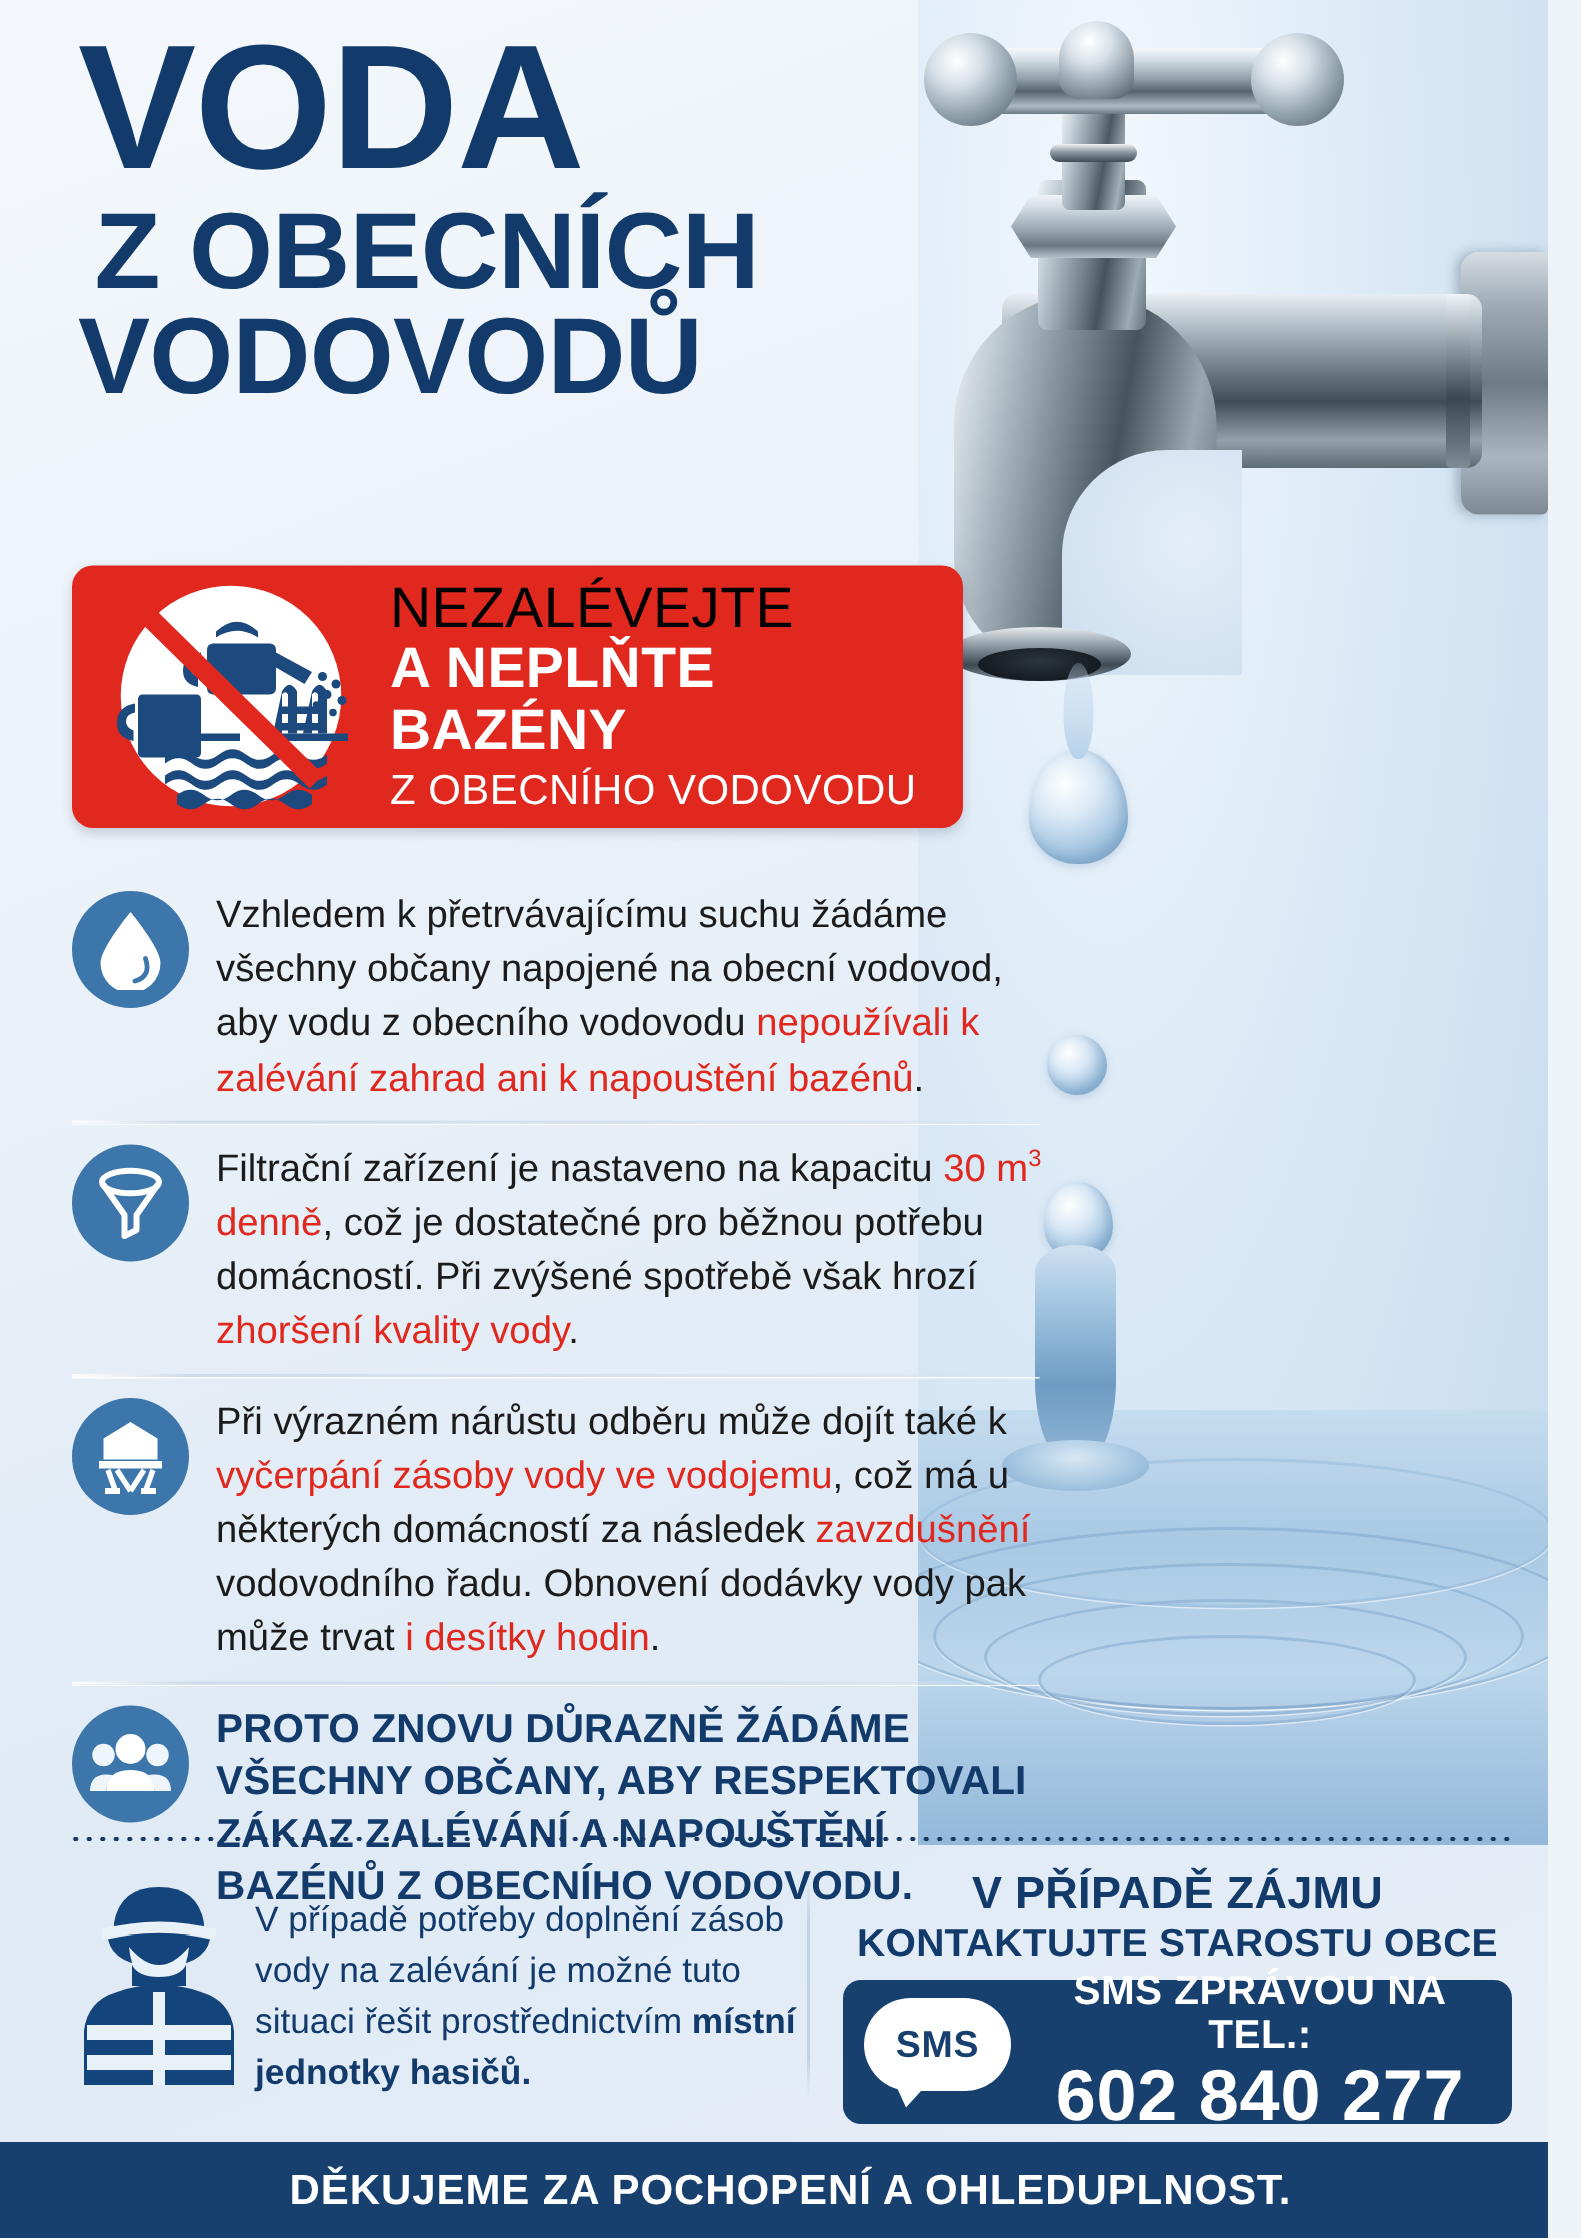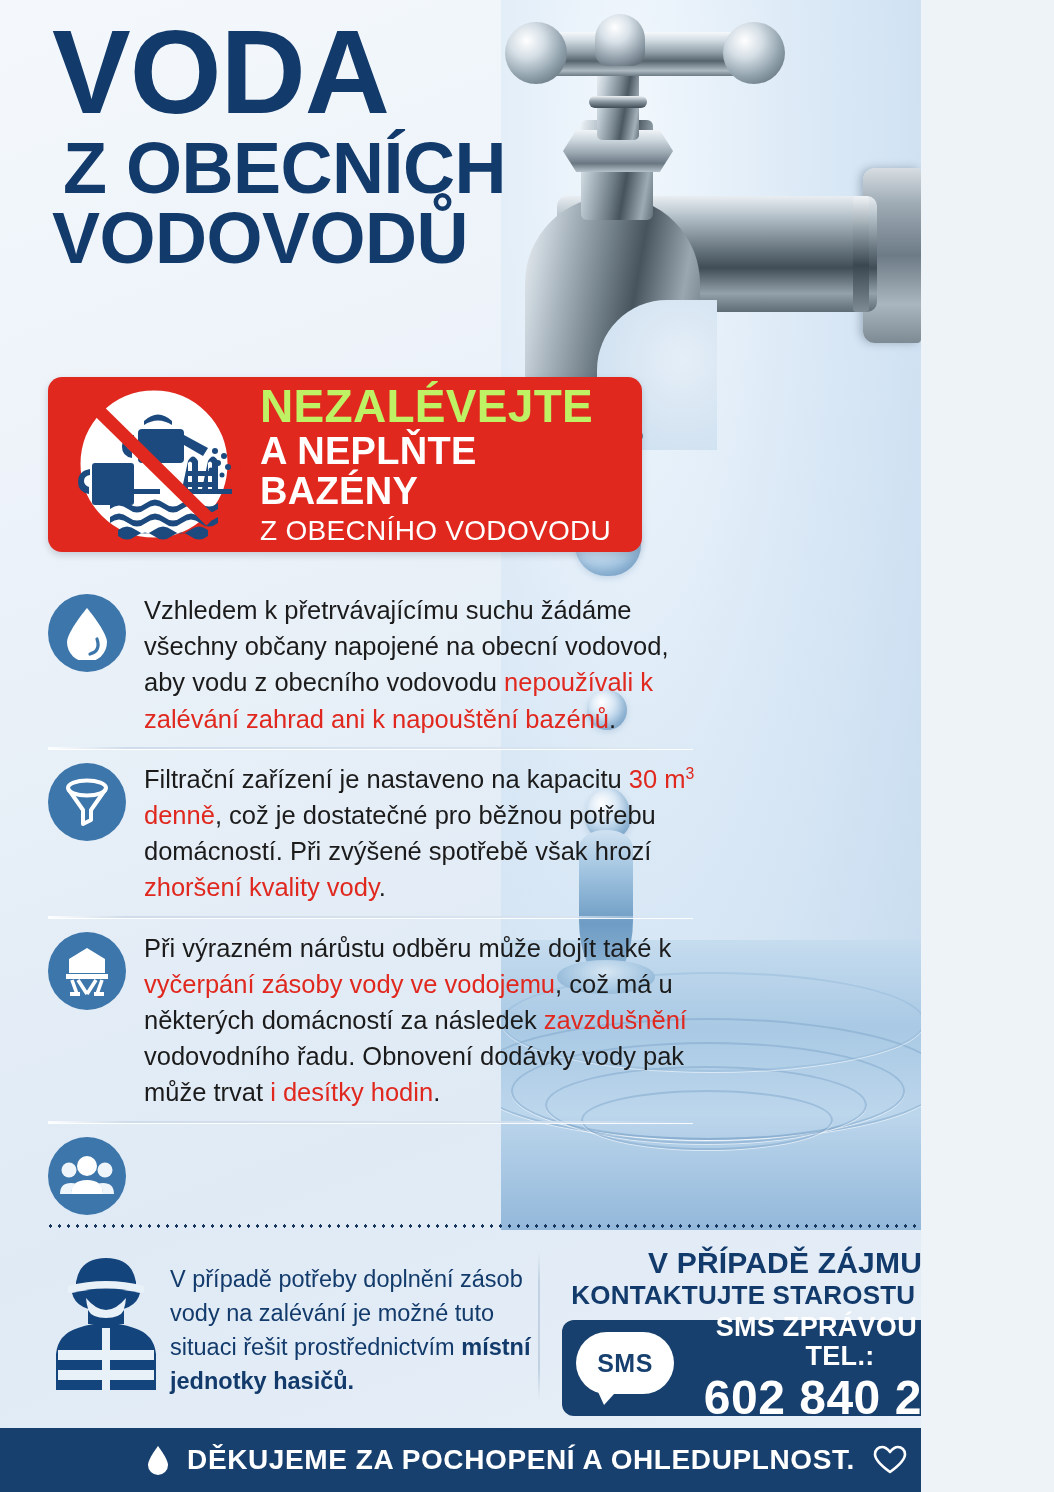--- a/index.html
+++ b/index.html
@@ -3,21 +3,21 @@
 <meta charset="utf-8">
 <style>
   html,body{margin:0;padding:0;}
   body{
     width:1054px;height:1492px;
     font-family:"Liberation Sans", sans-serif;
     background:#eef3f8;
     overflow:hidden;
   }
   #poster{
-    position:relative;width:921px;height:1492px;
+    position:relative;width:1032px;height:1492px;
     background:linear-gradient(160deg,#f4f8fc 0%,#eaf1f8 35%,#dfeaf5 70%,#e8eff7 100%);
     overflow:hidden;
   }
 
   
   .photo{
     position:absolute;right:0;top:0;width:420px;height:1230px;
     background:linear-gradient(180deg,#dceaf7 0%,#cfe1f2 28%,#e2edf8 48%,#cfe0f1 70%,#b9d2e8 100%);
     overflow:hidden;
   }
@@ -143,21 +143,21 @@
   }
 
   
   .banner{
     position:absolute;left:48px;top:377px;width:594px;height:175px;
     background:#e0281f;border-radius:14px;display:flex;align-items:center;
     box-shadow:0 3px 7px rgba(60,70,90,.22);
   }
   .ban-icon{width:212px;height:175px;position:relative;flex:0 0 212px;}
   .ban-text{flex:1;padding-right:14px;}
-  .ban-l1{color:#bef264;font-weight:bold;font-size:46px;line-height:1.06;letter-spacing:.3px;}
+  .ban-l1{color:#000000;font-weight:normal;font-size:38px;line-height:1.06;letter-spacing:.3px;}
   .ban-l2{color:#fff;font-weight:bold;font-size:38px;line-height:1.06;letter-spacing:.3px;}
   .ban-l3{color:#fff;font-weight:normal;font-size:28px;line-height:1.15;letter-spacing:.3px;margin-top:4px;}
 
   
   .rows{position:absolute;left:48px;top:578px;width:660px;}
   .row{display:flex;align-items:flex-start;padding:12px 0 10px 0;position:relative;}
   .row + .row:before{
     content:"";position:absolute;left:0;top:0;width:645px;height:2px;
     background:linear-gradient(90deg,rgba(255,255,255,.95),rgba(205,218,232,.9) 12%,rgba(215,226,238,.75) 82%,rgba(255,255,255,0));
     box-shadow:0 1px 0 rgba(255,255,255,.9);
@@ -211,21 +211,21 @@
   }
   .sms-lines{flex:1;text-align:center;}
   .sms-l1{color:#fff;font-weight:bold;font-size:27px;line-height:1.1;letter-spacing:.3px;}
   .sms-l2{color:#fff;font-weight:bold;font-size:48px;line-height:1.08;letter-spacing:.5px;}
 
   
   .footer{
     position:absolute;left:0;bottom:0;width:1054px;height:64px;
     background:linear-gradient(180deg,#1d4madeup 0%,#17406e 100%);
     background:#17406e;
-    display:flex;align-items:center;justify-content:center;gap:18px;
+    display:flex;align-items:center;justify-content:center;gap:18px;flex-direction:column;
   }
   .footer-text{
     color:#fff;font-weight:bold;font-size:28px;letter-spacing:.6px;
   }
 </style>
 </head>
 <body>
 
 <div id="poster">
 
@@ -349,20 +349,21 @@
       <div class="ic">
         <svg width="54" height="44" viewBox="0 0 54 44">
           <circle cx="27" cy="12" r="10" fill="#ffffff"></circle>
           <path d="M11 40 q0 -14 16 -14 q16 0 16 14 z" fill="#ffffff"></path>
           <circle cx="9" cy="16" r="7.5" fill="#eef5fb"></circle>
           <path d="M0 40 q0 -11 11 -11 q3 0 5 .8 q-5 4 -5 10.2 z" fill="#eef5fb"></path>
           <circle cx="45" cy="16" r="7.5" fill="#eef5fb"></circle>
           <path d="M54 40 q0 -11 -11 -11 q-3 0 -5 .8 q5 4 5 10.2 z" fill="#eef5fb"></path>
         </svg>
       </div>
+      <div class="txt">PROTO ZNOVU DŮRAZNĚ ŽÁDÁME VŠECHNY OBČANY, ABY RESPEKTOVALI ZÁKAZ ZALÉVÁNÍ A NAPOUŠTĚNÍ BAZÉNŮ Z OBECNÍHO VODOVODU.</div>
     </div>
 
   </div>
 
   <div class="dots"></div>
 
   <div class="bottom">
 
     <div class="fire">
       <div class="fire-icon">

